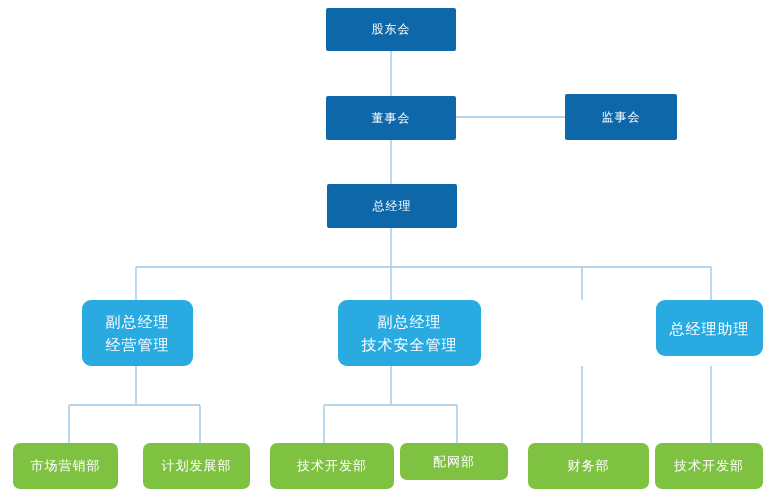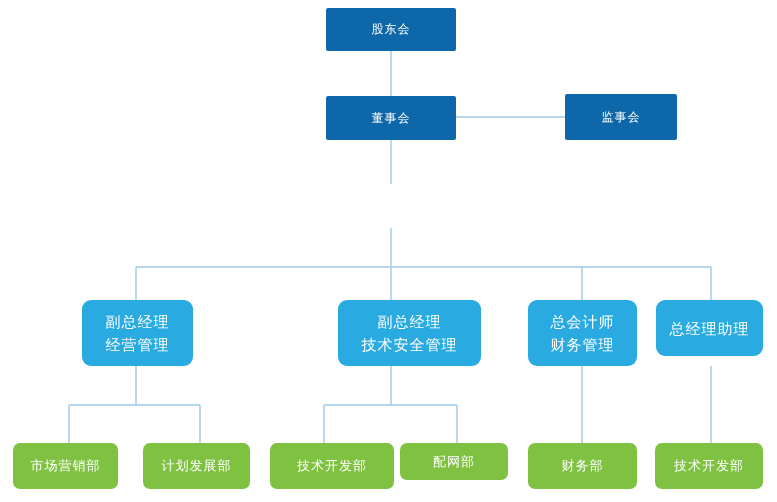--- a/index.html
+++ b/index.html
@@ -45,37 +45,36 @@
     <path d="M582 366 V443"></path>
     <path d="M711 366 V443"></path>
   </svg>
 
   <div class="node lvl1" style="left:326px;top:8px;width:130px;height:43px">股东会</div>
 
   <div class="node lvl1" style="left:326px;top:96px;width:130px;height:44px">董事会</div>
 
   <div class="node lvl1" style="left:565px;top:94px;width:112px;height:46px">监事会</div>
 
+  <div class="node lvl1" style="left:327px;top:184px;width:130px;height:44px">总经理</div>
 
   <div class="node lvl2" style="left:82px;top:300px;width:111px;height:66px">副总经理
 经营管理</div>
 
   <div class="node lvl2" style="left:338px;top:300px;width:143px;height:66px">副总经理
 技术安全管理</div>
 
-  <div class="node lvl2" style="left:528px;top:300px;width:109px;height:66px">总会计师
-财务管理</div>
 
   <div class="node lvl2" style="left:656px;top:300px;width:107px;height:56px">总经理助理</div>
 
   <div class="node lvl3" style="left:13px;top:443px;width:105px;height:46px">市场营销部</div>
 
   <div class="node lvl3" style="left:143px;top:443px;width:107px;height:46px">计划发展部</div>
 
   <div class="node lvl3" style="left:270px;top:443px;width:124px;height:46px">技术开发部</div>
 
   <div class="node lvl3" style="left:400px;top:443px;width:108px;height:37px">配网部</div>
 
-  <div class="node lvl3" style="left:528px;top:443px;width:109px;height:46px">财务部</div>
+  <div class="node lvl3" style="left:528px;top:443px;width:121px;height:46px">财务部</div>
 
   <div class="node lvl3" style="left:655px;top:443px;width:108px;height:46px">技术开发部</div>
 
 </div>
 
 </body></html>

